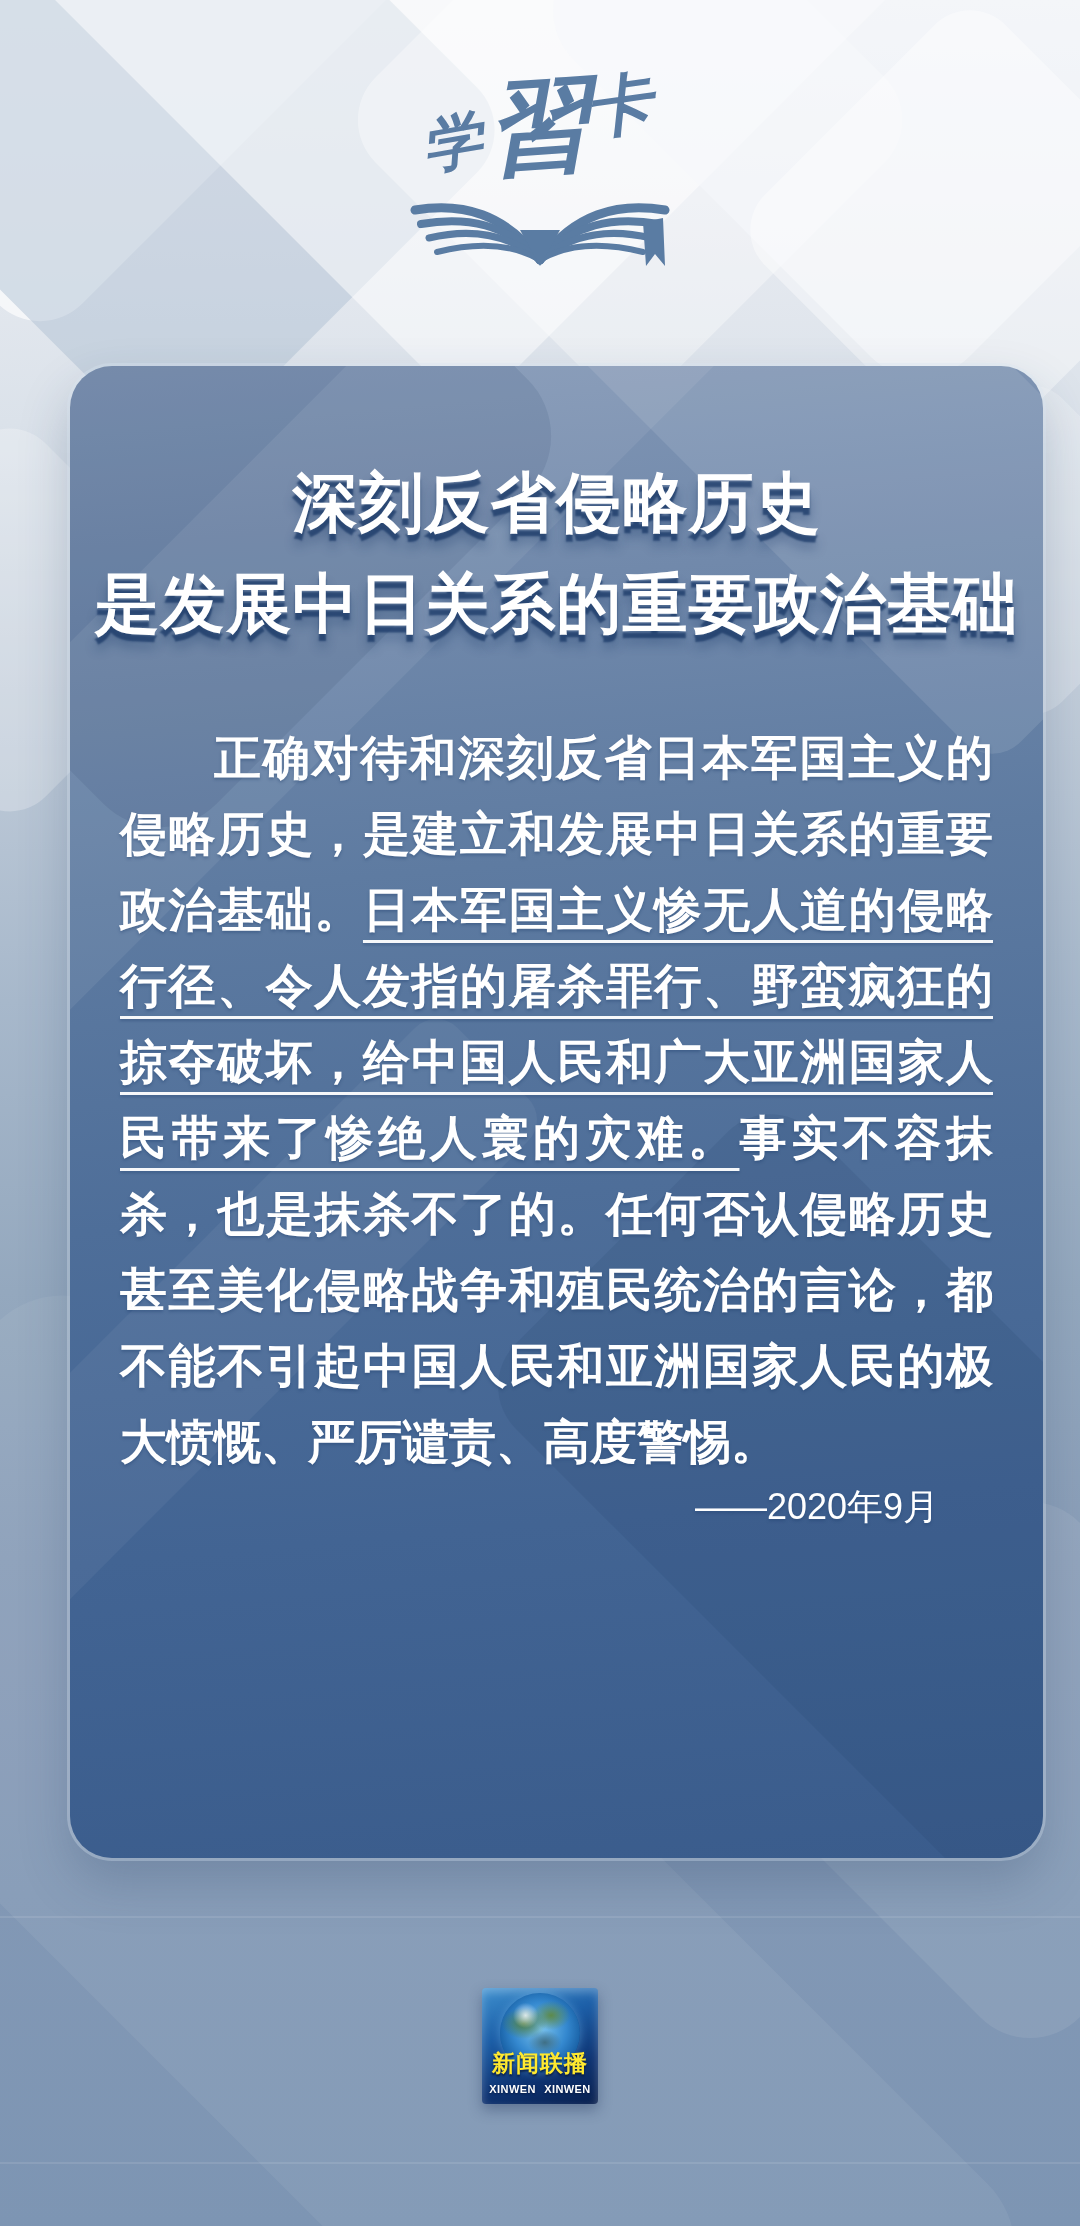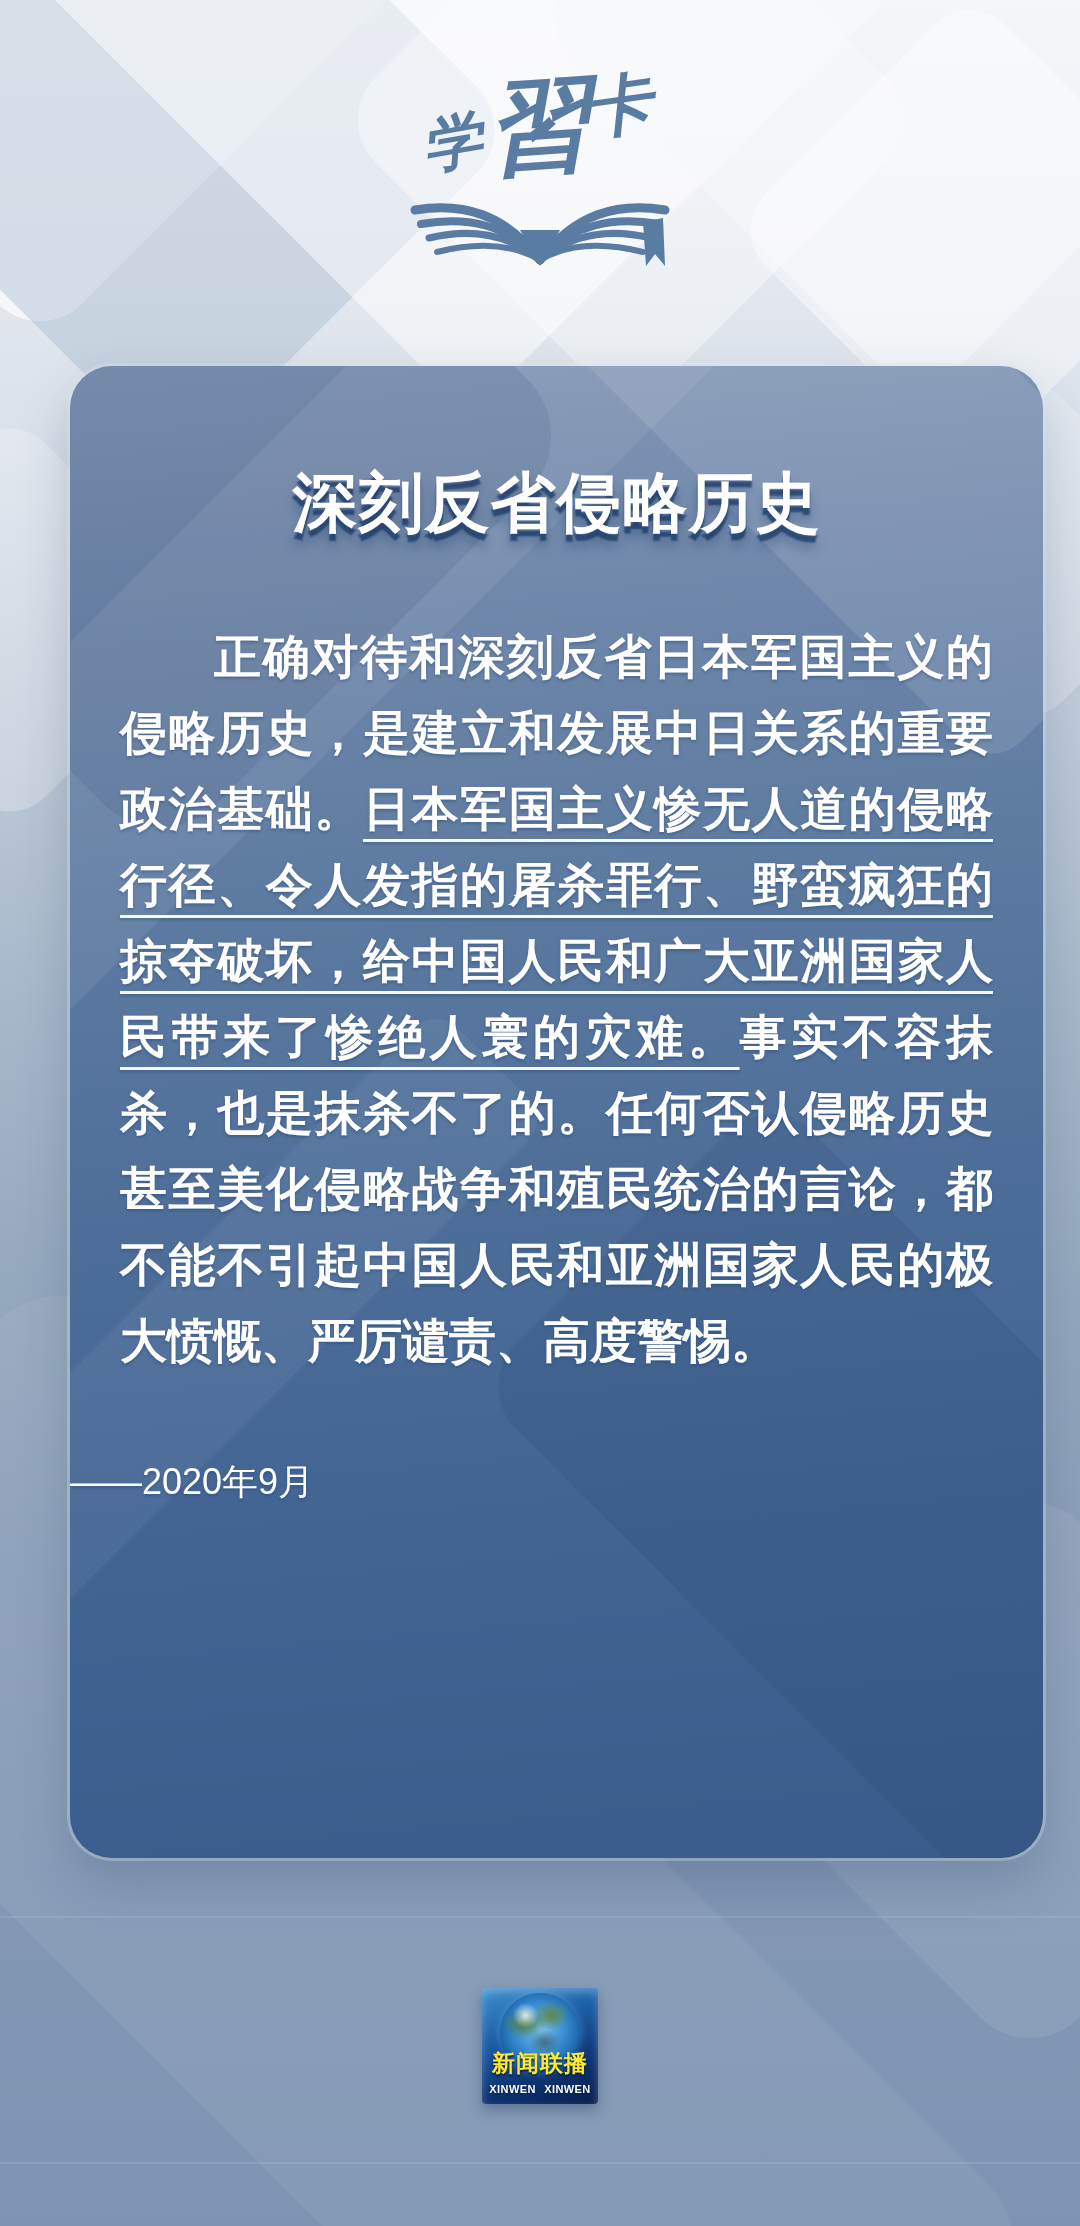--- a/index.html
+++ b/index.html
@@ -60,21 +60,21 @@
     text-align:justify; text-indent:94px;
     text-shadow:0 2px 3px rgba(27,58,104,.35);
   }
   .card-body .u {
     text-decoration:underline;
     text-decoration-thickness:3px;
     text-underline-offset:14px;
     text-decoration-color:rgba(255,255,255,.95);
   }
   .attribution {
-    position:relative; margin-top:76px; padding-right:104px; 
+    position:relative; padding-right:104px; text-align:right;
     color:#ffffff; font-size:36px; line-height:53px; font-weight:normal;
     text-shadow:0 2px 3px rgba(27,58,104,.35);
   }
 
   
   .badge {
     position:absolute; left:482px; top:1988px; width:116px; height:116px;
     border-radius:4px; overflow:hidden;
     background:linear-gradient(160deg, #3e90cf 0%, #1d5fa8 35%, #0e3372 70%, #081f4e 100%);
     box-shadow:inset 0 4px 10px rgba(255,255,255,.28), 0 6px 14px rgba(20,40,80,.35);
@@ -142,20 +142,21 @@
 
   <main class="card">
     <div class="cshape c1"></div>
     <div class="cshape c2"></div>
     <div class="cshape c3"></div>
     <div class="cshape c4"></div>
     <div class="cshape c5"></div>
 
     <h1 class="card-title">
       <span class="tline">深刻反省侵略历史</span>
+      <span class="tline">是发展中日关系的重要政治基础</span>
     </h1>
 
     <p class="card-body"><span>正确对待和深刻反省日本军国主义的侵略历史，是建立和发展中日关系的重要政治基础。</span><span class="u">日本军国主义惨无人道的侵略行径、令人发指的屠杀罪行、野蛮疯狂的掠夺破坏，给中国人民和广大亚洲国家人民带来了惨绝人寰的灾难。</span><span>事实不容抹杀，也是抹杀不了的。任何否认侵略历史甚至美化侵略战争和殖民统治的言论，都不能不引起中国人民和亚洲国家人民的极大愤慨、严厉谴责、高度警惕。</span></p>
 
     <div class="attribution">
       <div>——2020年9月</div>
     </div>
   </main>
 
   <footer class="badge">

